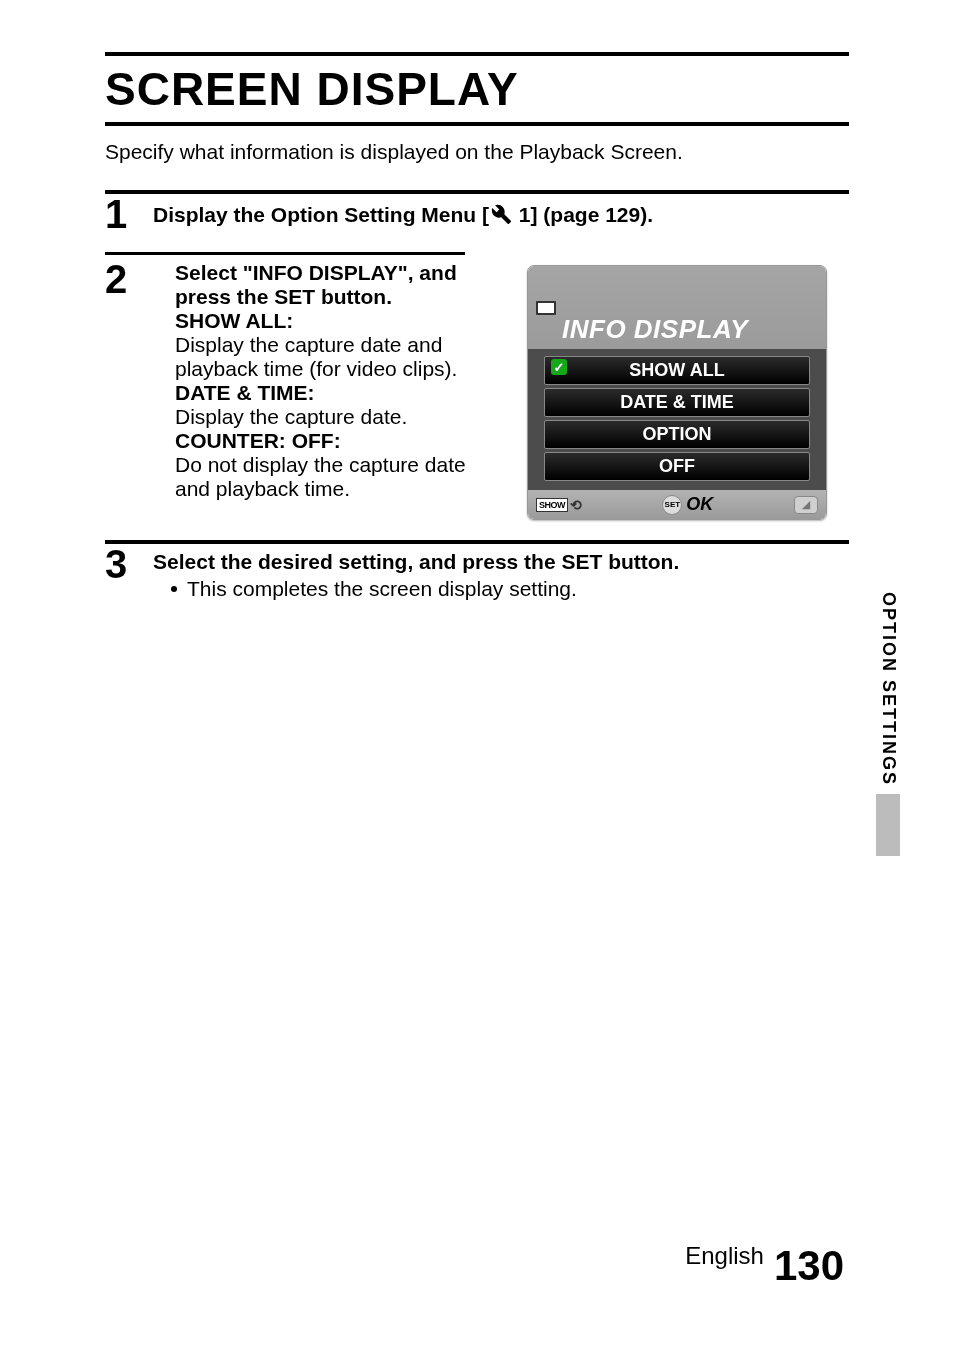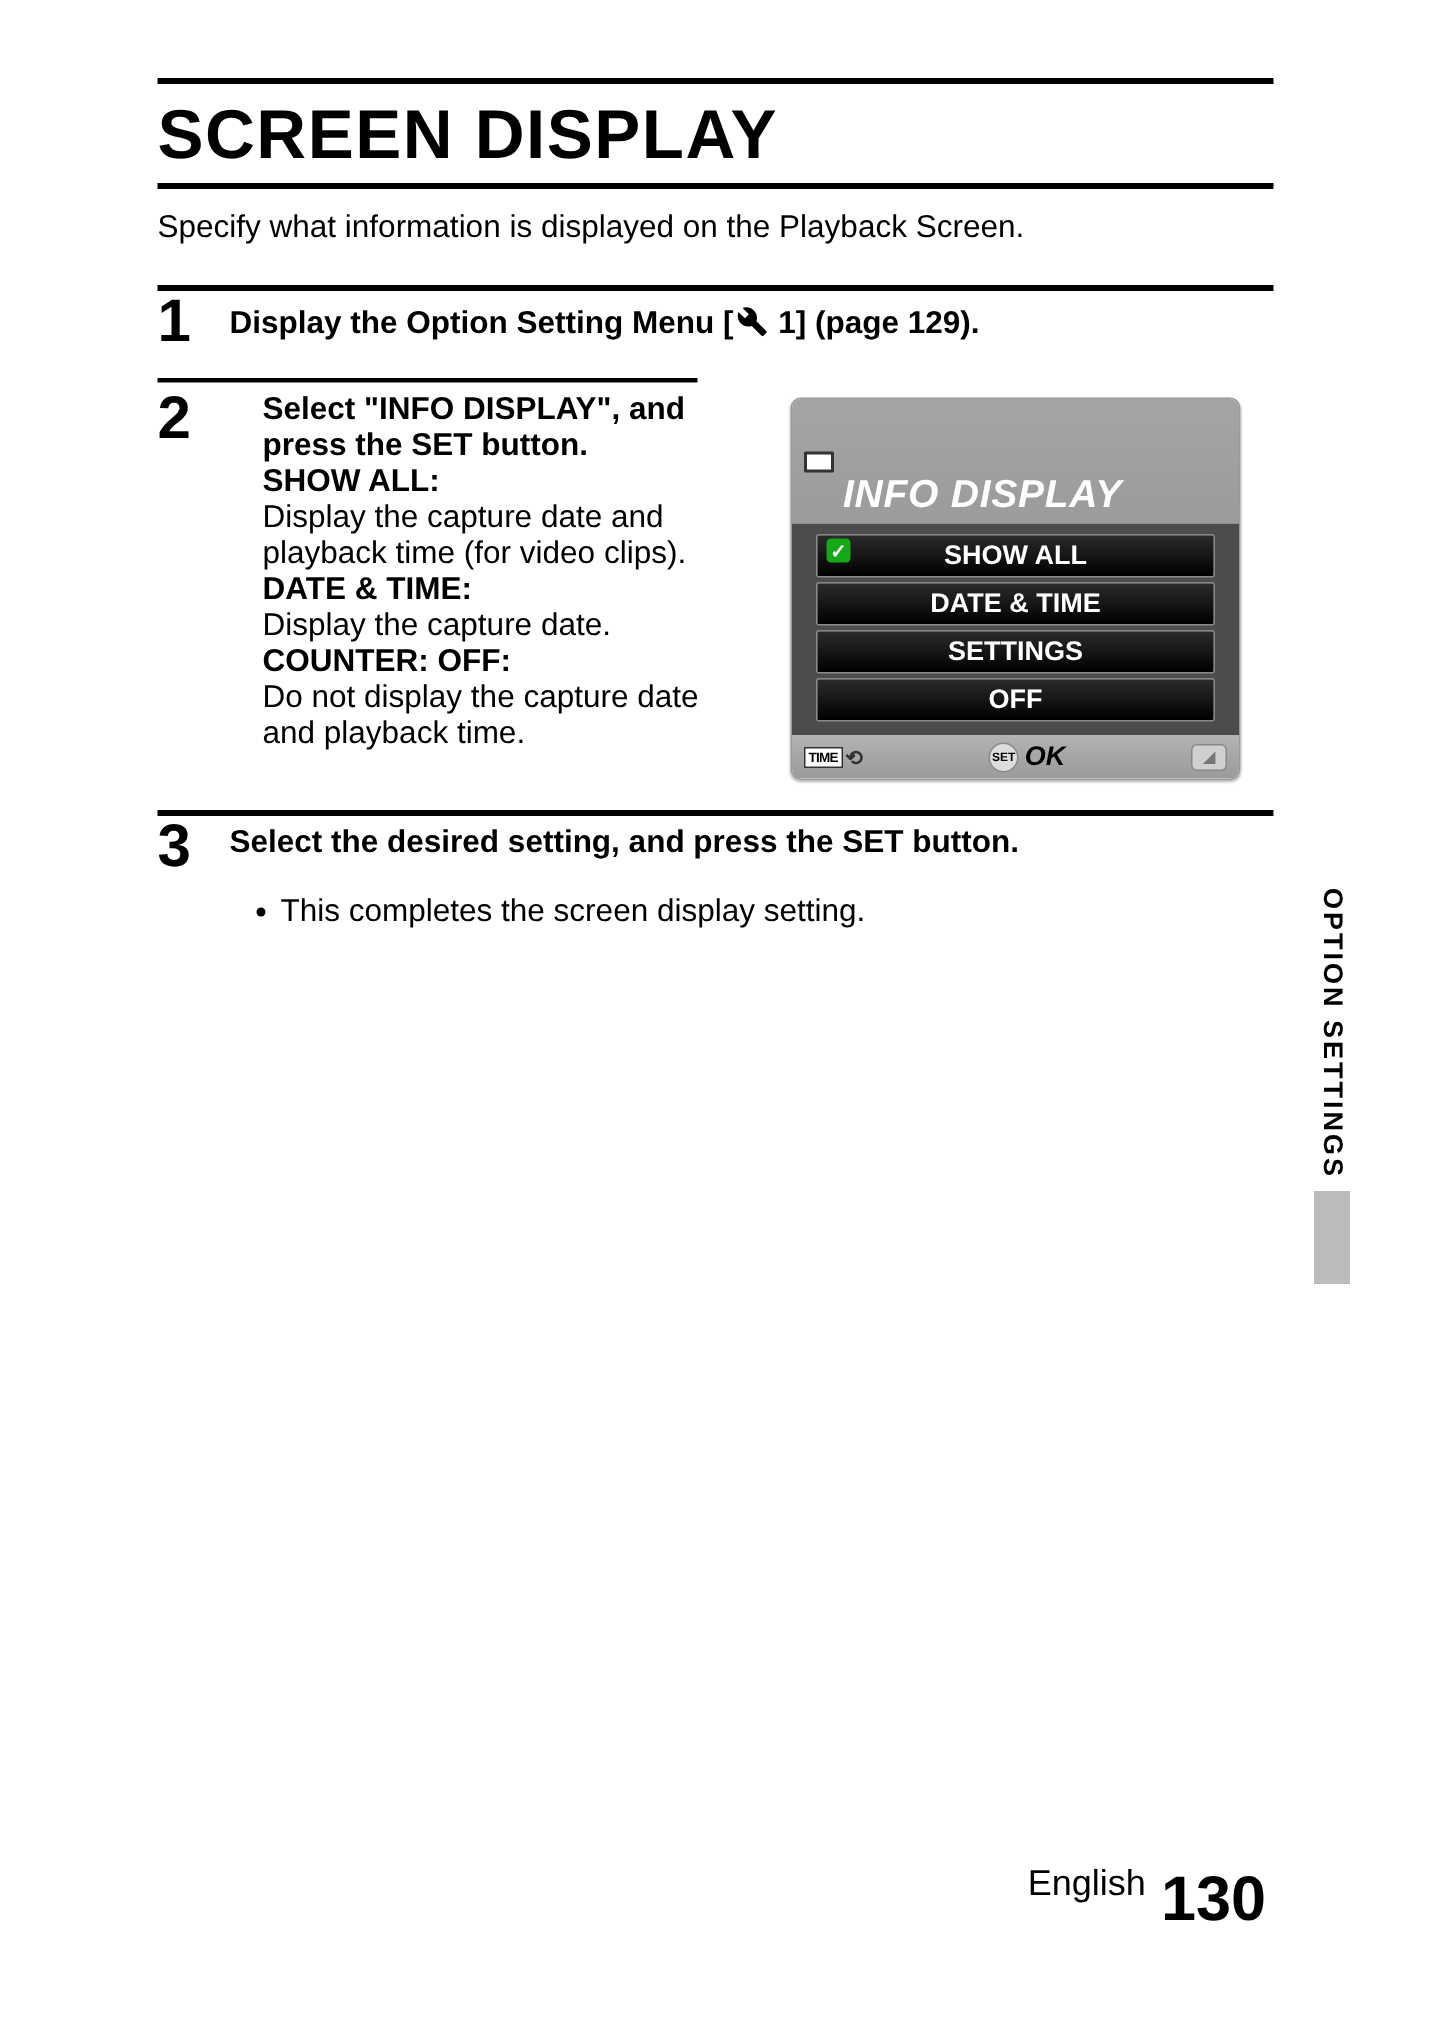--- a/index.html
+++ b/index.html
@@ -38,21 +38,21 @@
     .menu-arrow{ font-size:14px; color:#333; font-weight:900; }
     .set-group{ display:flex; align-items:center; gap:4px; }
     .set-chip{ width:20px; height:20px; border-radius:50%; background:#ddd; border:1px solid #888; font-size:8px; font-weight:900; display:flex; align-items:center; justify-content:center; }
     .ok-label{ font-size:18px; font-weight:900; font-style:italic; color:#000; }
     .jog-chip{ width:24px; height:18px; border-radius:4px; background:#d0d0d0; border:1px solid #888; display:flex; align-items:center; justify-content:center; color:#777; font-size:11px; }
 
     .tool-icon{ display:inline-block; width:22px; position:relative; top:3px; margin:0 1px; }
 
     .half-rule{ width:360px; border-top:3px solid #000; height:0; margin:18px 0 6px 0; }
 
-    .bullet-row{ display:flex; gap:10px; font-size:21px; margin-top:22px; padding-left:18px; }
+    .bullet-row{ display:flex; gap:10px; font-size:21px; margin-top:3px; padding-left:18px; }
     .bullet-dot{ width:6px; height:6px; background:#000; border-radius:50%; margin-top:9px; flex:0 0 6px; }
 
     .side-tab{ position:absolute; right:54px; top:592px; display:flex; flex-direction:column; align-items:center; }
     .side-text{ writing-mode:vertical-rl; font-weight:900; font-size:18px; letter-spacing:2px; }
     .side-block{ width:24px; height:62px; background:#bcbcbc; margin-top:8px; }
 
     .footer{ position:absolute; bottom:55px; right:110px; display:flex; align-items:flex-start; gap:10px; }
     .footer-lang{ font-size:24px; }
     .footer-page{ font-size:42px; font-weight:700; }
   </style>
@@ -103,26 +103,26 @@
       <div class="lcd-head">
         <span class="disp-icon"></span>
         <span class="lcd-title">INFO DISPLAY</span>
       </div>
       <div class="lcd-body">
         <div class="lcd-row">
           <span class="check">✓</span>
           <span>SHOW ALL</span>
         </div>
         <div class="lcd-row">DATE &amp; TIME</div>
-        <div class="lcd-row">SETTINGS</div>
+        <div class="lcd-row">OPTION</div>
         <div class="lcd-row">OFF</div>
       </div>
       <div class="lcd-footer">
         <span class="menu-chip">
-          <span class="menu-box">TIME</span>
+          <span class="menu-box">SHOW</span>
           <span class="menu-arrow">⟲</span>
         </span>
         <span class="set-group">
           <span class="set-chip">SET</span>
           <span class="ok-label">OK</span>
         </span>
         <span class="jog-chip">◢</span>
       </div>
     </div>
 

